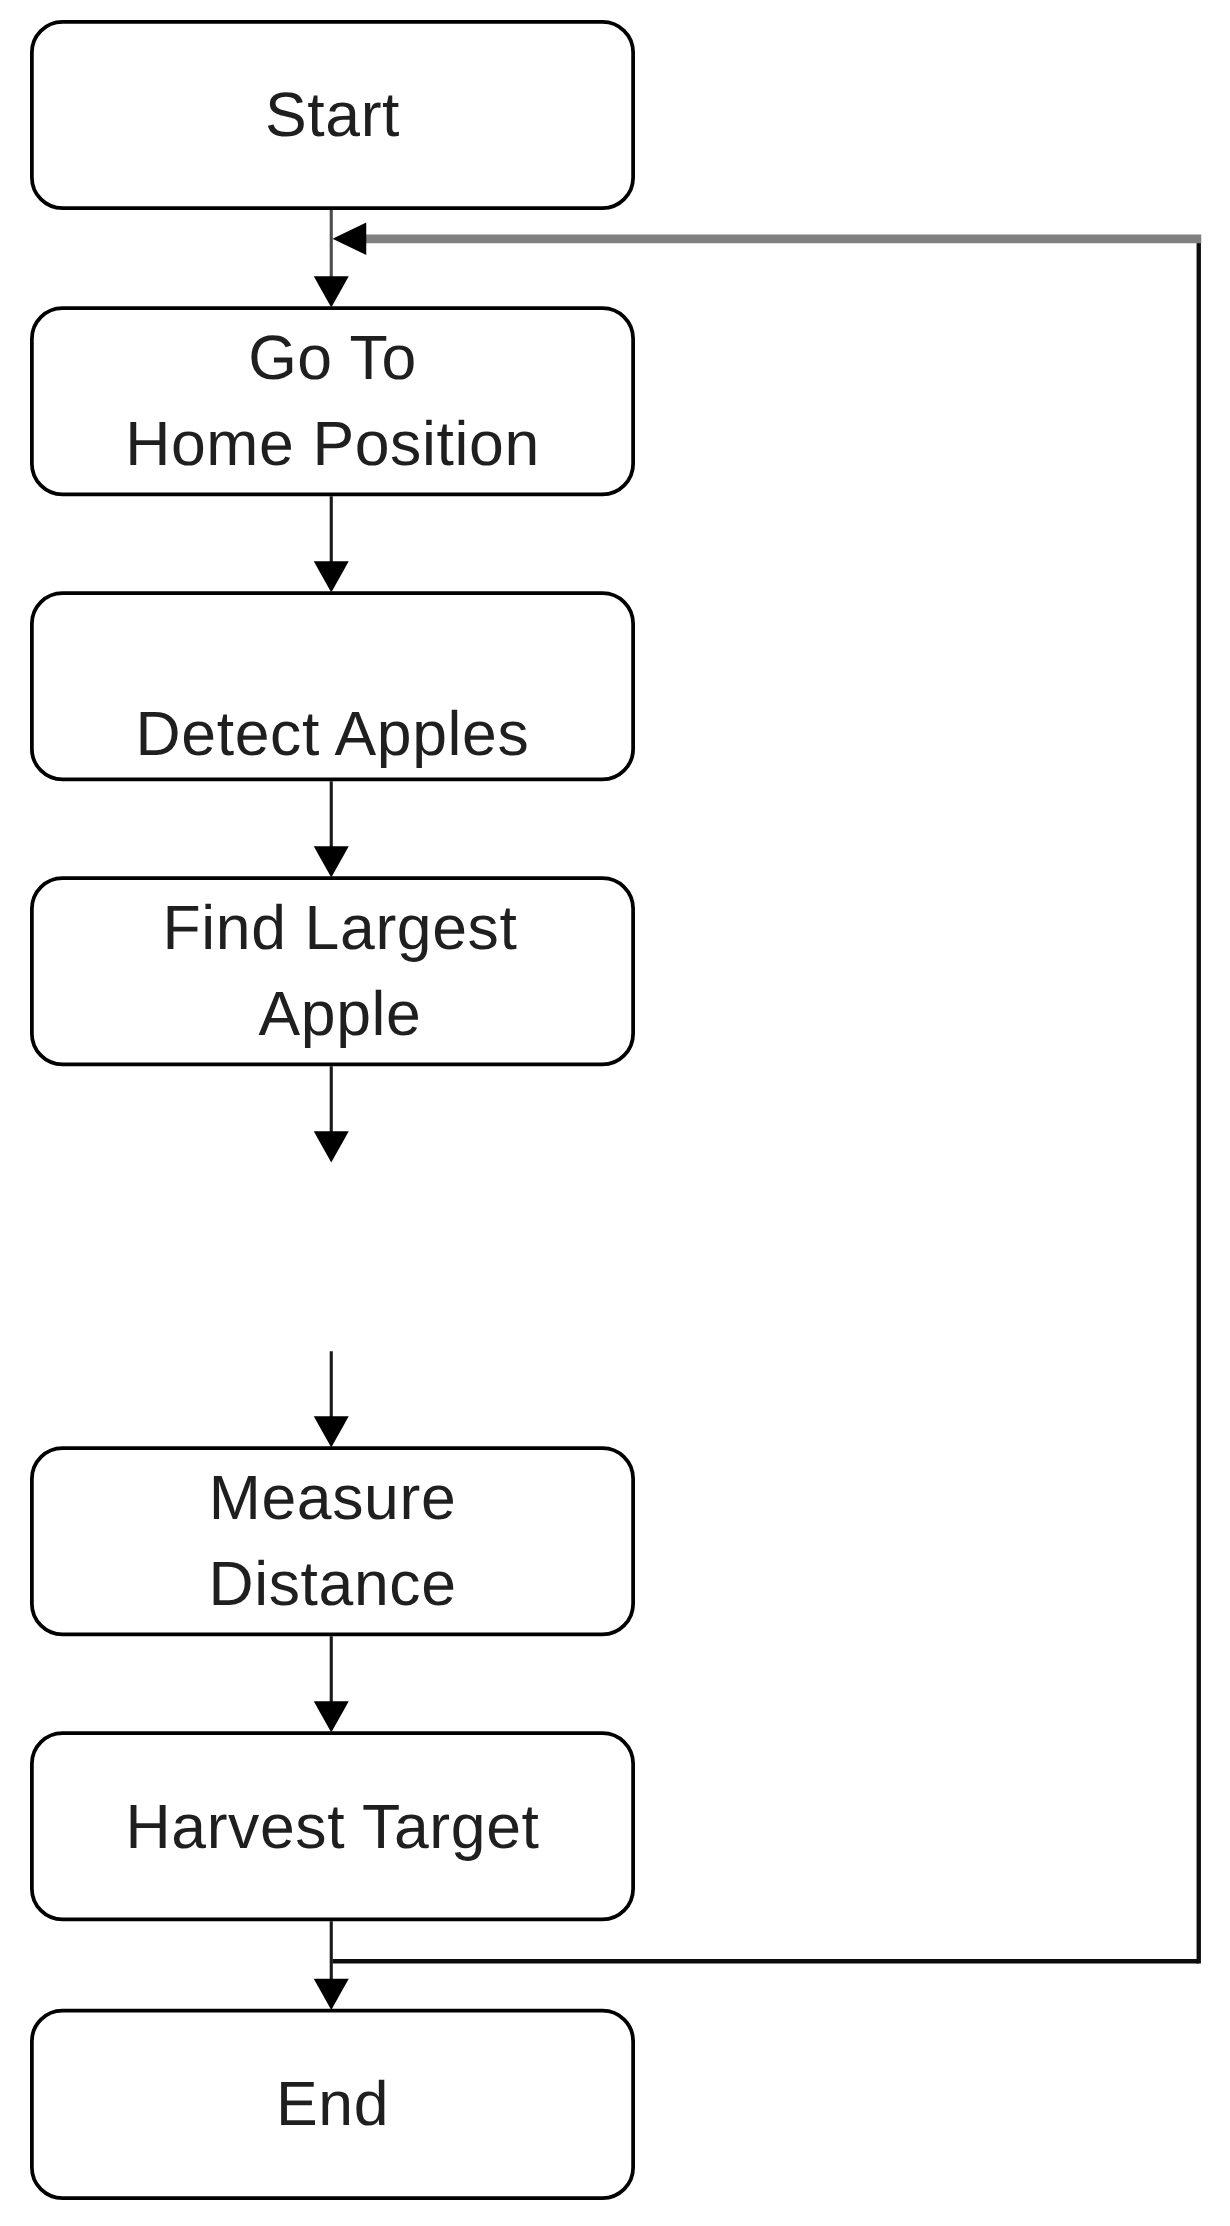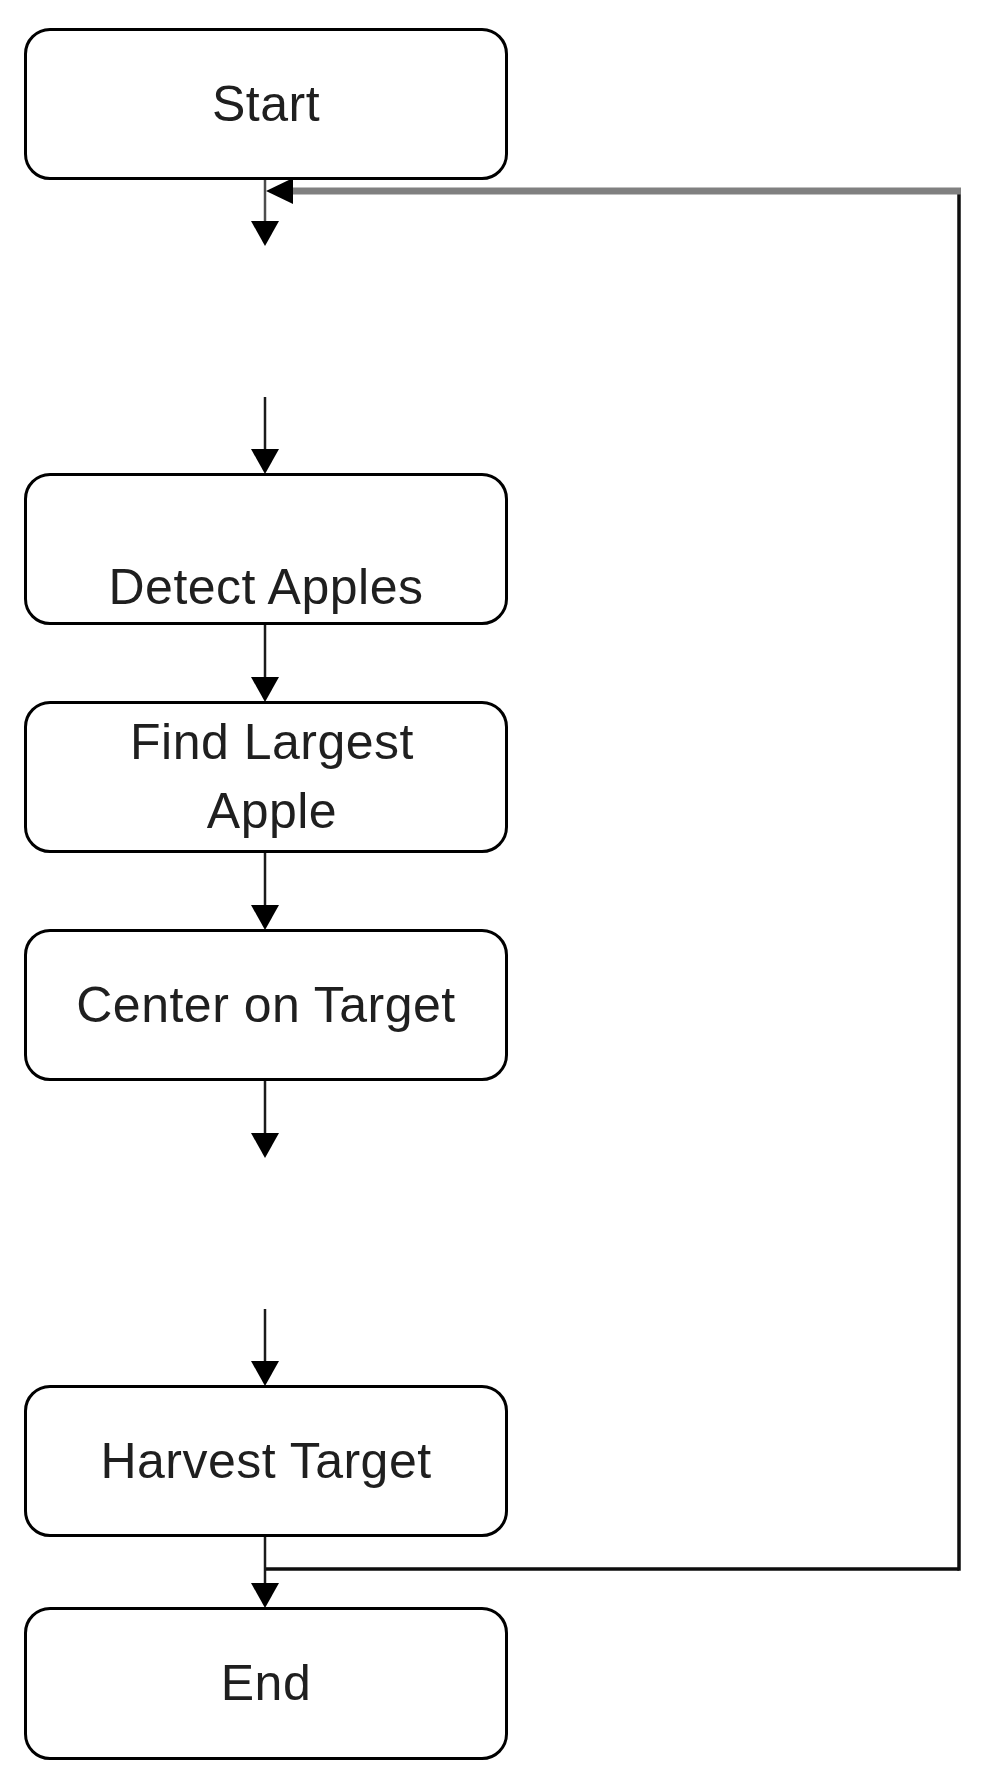--- a/index.html
+++ b/index.html
@@ -72,38 +72,43 @@
     <line x1="265" y1="1081" x2="265" y2="1134" stroke="#1a1a1a" stroke-width="2.5"></line>
     <polygon points="251,1133 279,1133 265,1158" fill="#000000"></polygon>
 
     <line x1="265" y1="1309" x2="265" y2="1362" stroke="#1a1a1a" stroke-width="2.5"></line>
     <polygon points="251,1361 279,1361 265,1386" fill="#000000"></polygon>
 
     <line x1="265" y1="1537" x2="265" y2="1584" stroke="#1a1a1a" stroke-width="2.5"></line>
     <polygon points="251,1583 279,1583 265,1608" fill="#000000"></polygon>
   </svg>
 
-  <div class="node" style="top:28px;">
+  <div class="node" style="top:16px;">
     <span class="label">Start</span>
   </div>
 
+  <div class="node" style="top:245px;">
+    <span class="label">Go To
+Home Position</span>
+  </div>
 
   <div class="node" style="top:473px;align-items:flex-end;">
     <span class="label">Detect Apples</span>
   </div>
 
   <div class="node" style="top:701px;padding-left:12px;">
     <span class="label">Find Largest
 Apple</span>
   </div>
 
-  <div class="node" style="top:929px;">
-    <span class="label">Center on Target</span>
+
+  <div class="node" style="top:1157px;">
+    <span class="label">Measure
+Distance</span>
   </div>
-
 
   <div class="node" style="top:1607px;height:153px;">
     <span class="label">End</span>
   </div>
 
   <div class="node" style="top:1385px;">
     <span class="label">Harvest Target</span>
   </div>
 
 </div>

